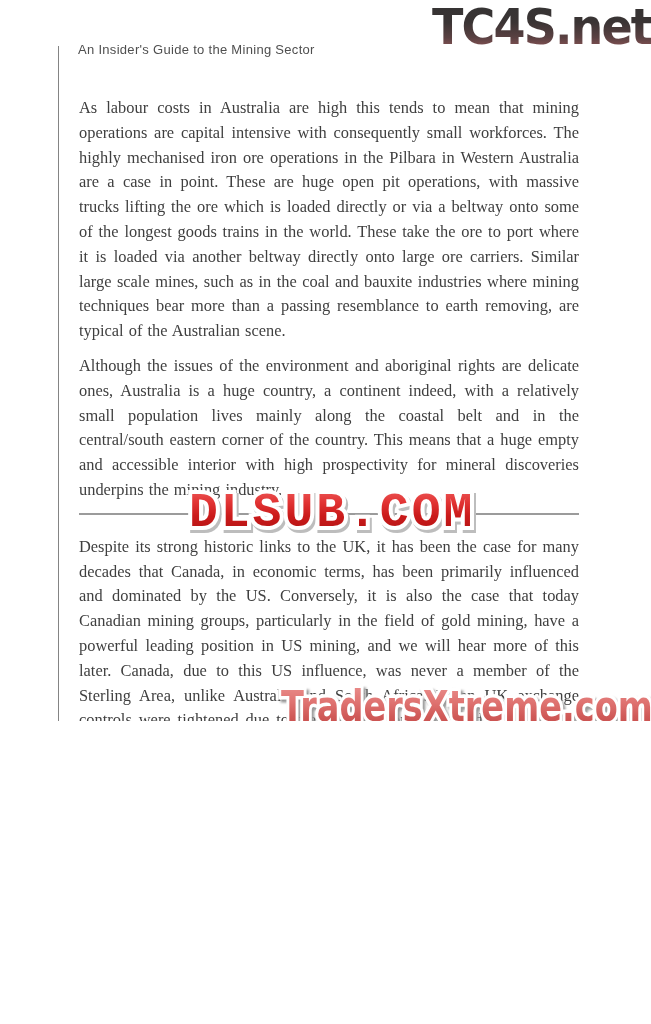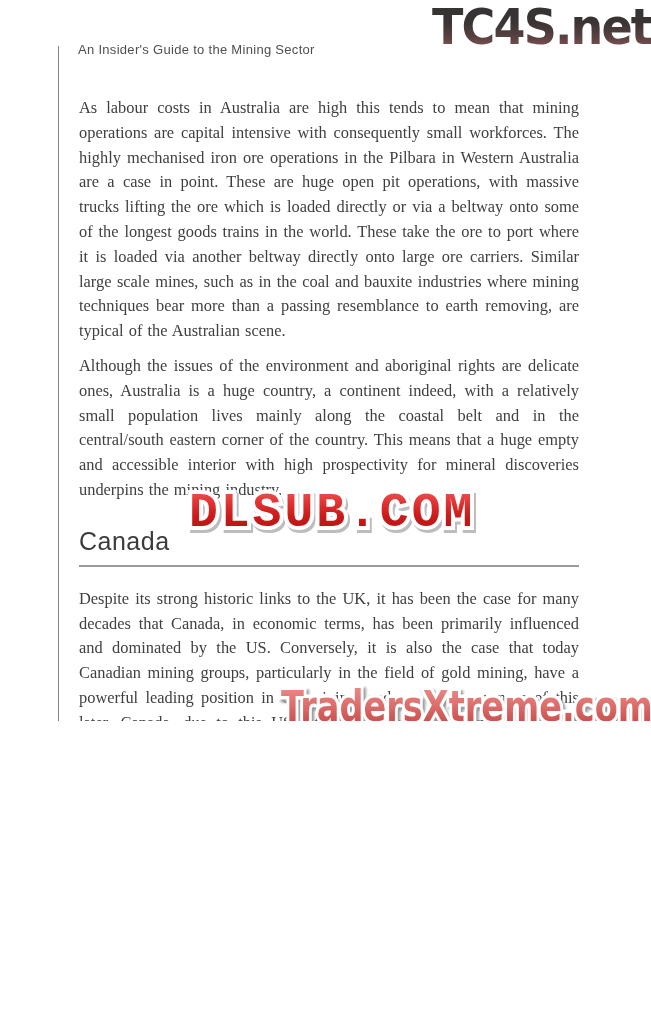--- a/index.html
+++ b/index.html
@@ -143,21 +143,20 @@
 
   <div class="running-header">An Insider's Guide to the Mining Sector</div>
 
   <div class="wm wm-tc4s">
     <span class="tc4s-text">TC4S.net</span>
   </div>
 
   <div class="body-text" id="content">
       <p class="body-para">As labour costs in Australia are high this tends to mean that mining operations are capital intensive with consequently small workforces. The highly mechanised iron ore operations in the Pilbara in Western Australia are a case in point. These are huge open pit operations, with massive trucks lifting the ore which is loaded directly or via a beltway onto some of the longest goods trains in the world. These take the ore to port where it is loaded via another beltway directly onto large ore carriers. Similar large scale mines, such as in the coal and bauxite industries where mining techniques bear more than a passing resemblance to earth removing, are typical of the Australian scene.</p>
       <p class="body-para">Although the issues of the environment and aboriginal rights are delicate ones, Australia is a huge country, a continent indeed, with a relatively small population lives mainly along the coastal belt and in the central/south eastern corner of the country. This means that a huge empty and accessible interior with high prospectivity for mineral discoveries underpins the mining industry.</p>
-      <h2 class="section-heading">Canada</h2>
       <div class="heading-rule"></div>
       <p class="body-para">Despite its strong historic links to the UK, it has been the case for many decades that Canada, in economic terms, has been primarily influenced and dominated by the US. Conversely, it is also the case that today Canadian mining groups, particularly in the field of gold mining, have a powerful leading position in US mining, and we will hear more of this later. Canada, due to this US influence, was never a member of the Sterling Area, unlike Australia and South Africa. When UK exchange controls were tightened due to the Second World War and its aftermath, capital was still allowed to flow within the Sterling Area, although it was tightly restricted outside including Canada.</p>
     </div>
 
   <div class="wm wm-dlsub">
     <span class="dlsub-stroke">DLSUB.COM</span>
     <span class="dlsub-fill">DLSUB.COM</span>
   </div>
 
   <div class="page-number">6</div>

